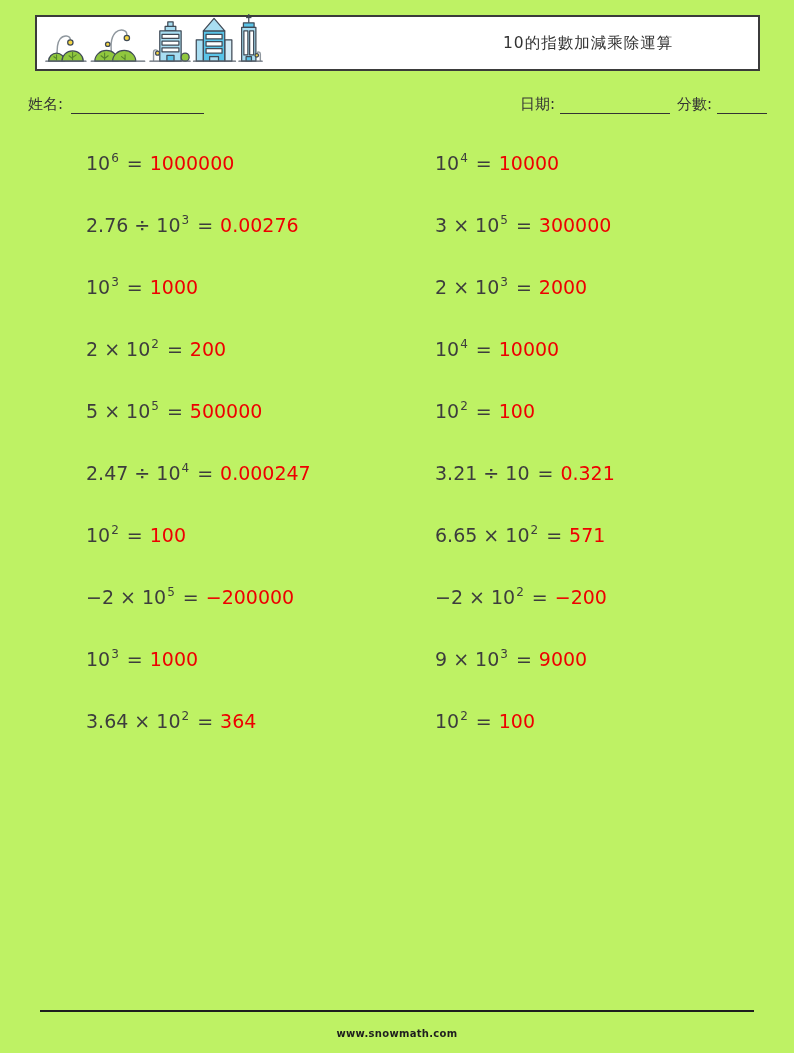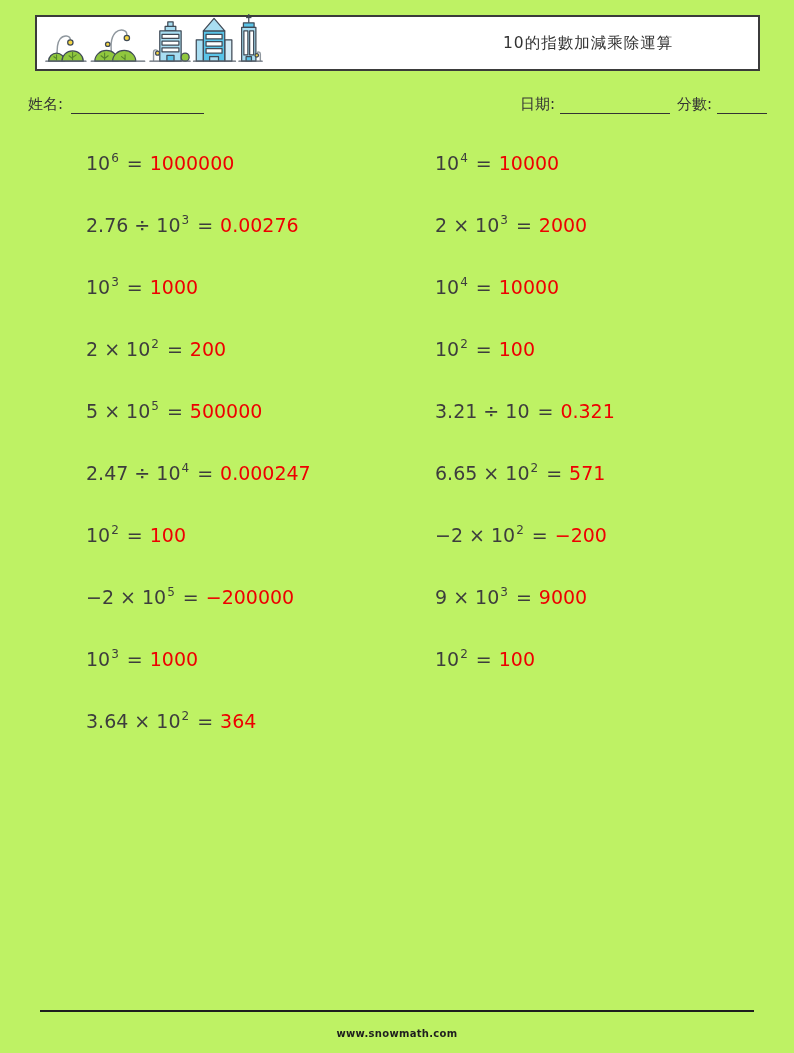--- a/index.html
+++ b/index.html
@@ -184,20 +184,24 @@
           <span class="expr"><span class="base">3.64 × 10</span><sup class="exp">2</sup><span class="eq">=</span></span>
           <span class="answer">364</span>
         </div>
       </div>
     <div class="col col-right" id="col-right">
         <div class="problem-row">
           <span class="expr"><span class="base">10</span><sup class="exp">4</sup><span class="eq">=</span></span>
           <span class="answer">10000</span>
         </div>
         <div class="problem-row">
+          <span class="expr"><span class="base">3 × 10</span><sup class="exp">5</sup><span class="eq">=</span></span>
+          <span class="answer">300000</span>
+        </div>
+        <div class="problem-row">
           <span class="expr"><span class="base">2 × 10</span><sup class="exp">3</sup><span class="eq">=</span></span>
           <span class="answer">2000</span>
         </div>
         <div class="problem-row">
           <span class="expr"><span class="base">10</span><sup class="exp">4</sup><span class="eq">=</span></span>
           <span class="answer">10000</span>
         </div>
         <div class="problem-row">
           <span class="expr"><span class="base">10</span><sup class="exp">2</sup><span class="eq">=</span></span>
           <span class="answer">100</span>

